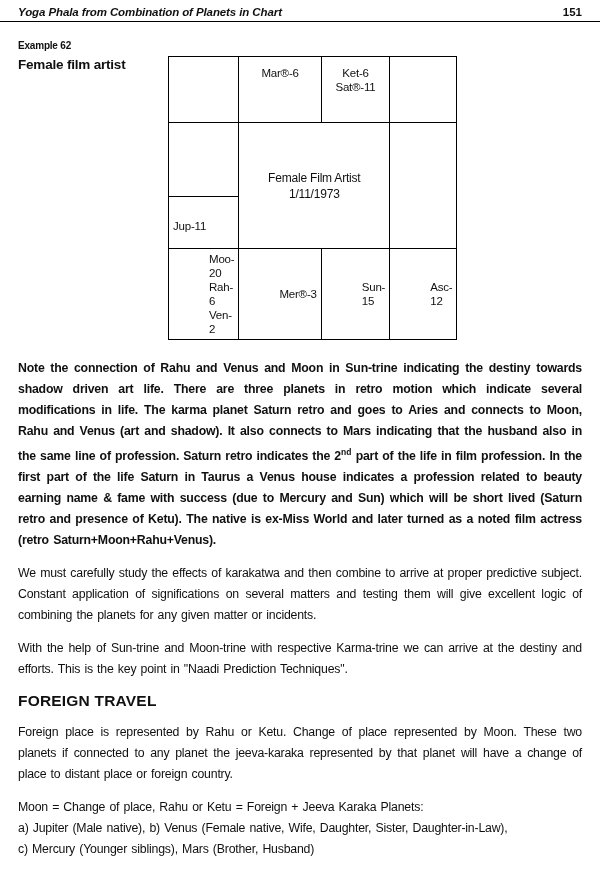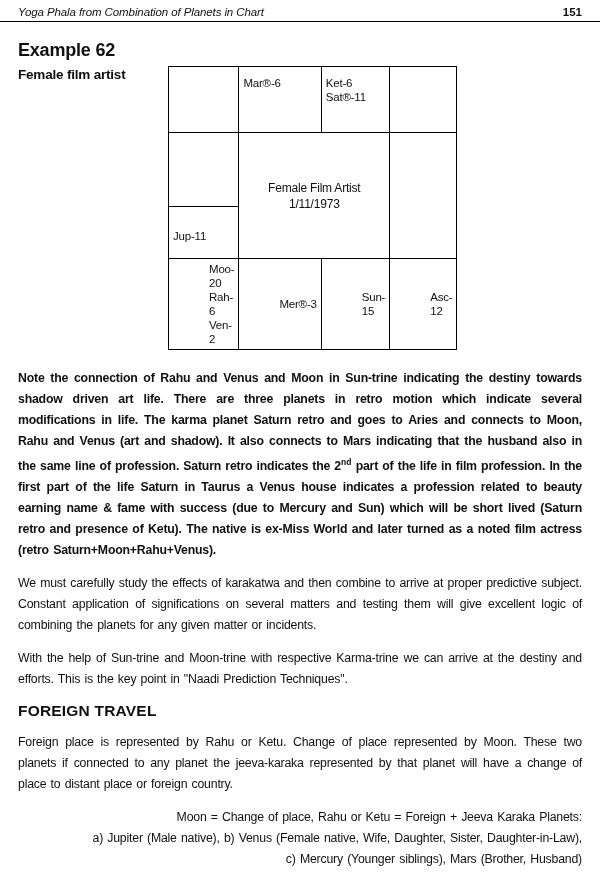--- a/index.html
+++ b/index.html
@@ -16,32 +16,32 @@
     overflow: hidden;
   }
   
   .running-header {
     display: flex;
     justify-content: space-between;
     align-items: baseline;
     font-size: 11.5px;
     padding: 2px 0 3px 0;
   }
-  .running-header .title { font-style: italic; font-weight: normal; letter-spacing: -0.1px; }
+  .running-header .title { font-style: italic; font-weight: bold; letter-spacing: -0.1px; }
   .running-header .pageno { font-weight: bold; font-style: normal; }
   .header-rule {
     border: none;
     border-top: 1.6px solid #000;
     margin: 0 -18px 0 -18px;
   }
   
   .example-label {
     margin-top: 18px;
     font-weight: bold;
-    font-size: 18px;
+    font-size: 10px;
     letter-spacing: -0.2px;
   }
   .chart-row { display: flex; margin-top: 5px; }
   .subject-label {
     width: 150px;
     font-weight: bold;
     font-size: 13.5px;
     letter-spacing: -0.2px;
     padding-top: 1px;
     flex: 0 0 auto;
@@ -50,21 +50,21 @@
   table.chart { border-collapse: collapse; flex: 0 0 auto; }
   table.chart td {
     border: 1.3px solid #000;
     font-size: 11.5px;
     line-height: 14px;
     padding: 3px 4px;
     vertical-align: top;
     white-space: pre-line;
     letter-spacing: -0.2px;
   }
-  table.chart td.pad-top { padding-top: 9px; }
+  table.chart td.pad-top { padding-top: 9px; text-align: center; }
   table.chart td.center-cell {
     text-align: center;
     vertical-align: middle;
     font-size: 12px;
     line-height: 16px;
   }
   table.chart td.v-mid { vertical-align: middle; padding-left: 40px; }
   table.chart td.jup-cell { padding-top: 22px; }
   
   .para {
@@ -79,21 +79,21 @@
   .sup { vertical-align: super; font-size: 8.5px; letter-spacing: 0; }
   .section-heading {
     text-align: left;
     font-weight: bold;
     font-size: 15.5px;
     letter-spacing: 0.2px;
     margin: 12px 0 2px 0;
   }
   .list-block {
     white-space: pre-line;
-    text-align: right;
+    text-align: left;
   }
 </style>
 </head>
 <body>
 
 <div class="page">
 
   <div class="running-header">
     <span class="title">Yoga Phala from Combination of Planets in Chart</span>
     <span class="pageno">151</span>

